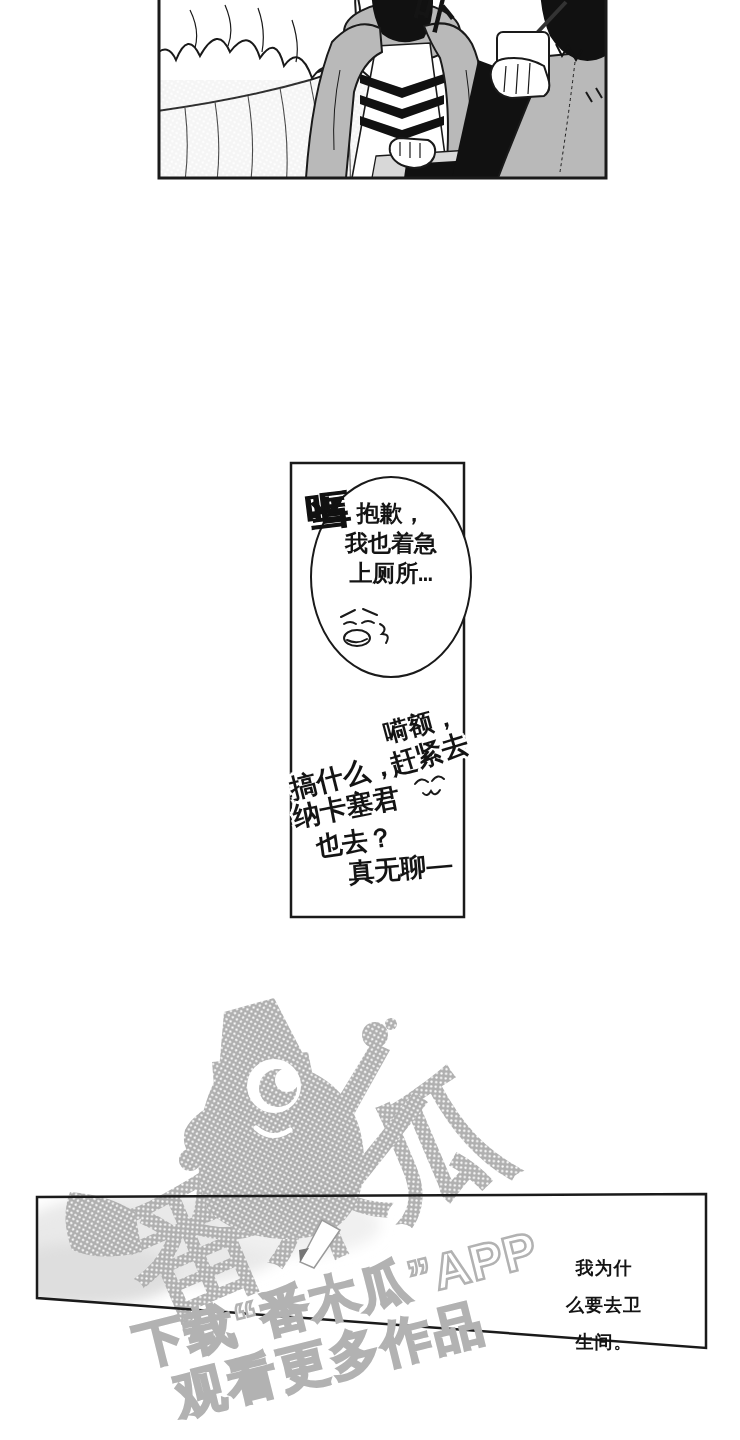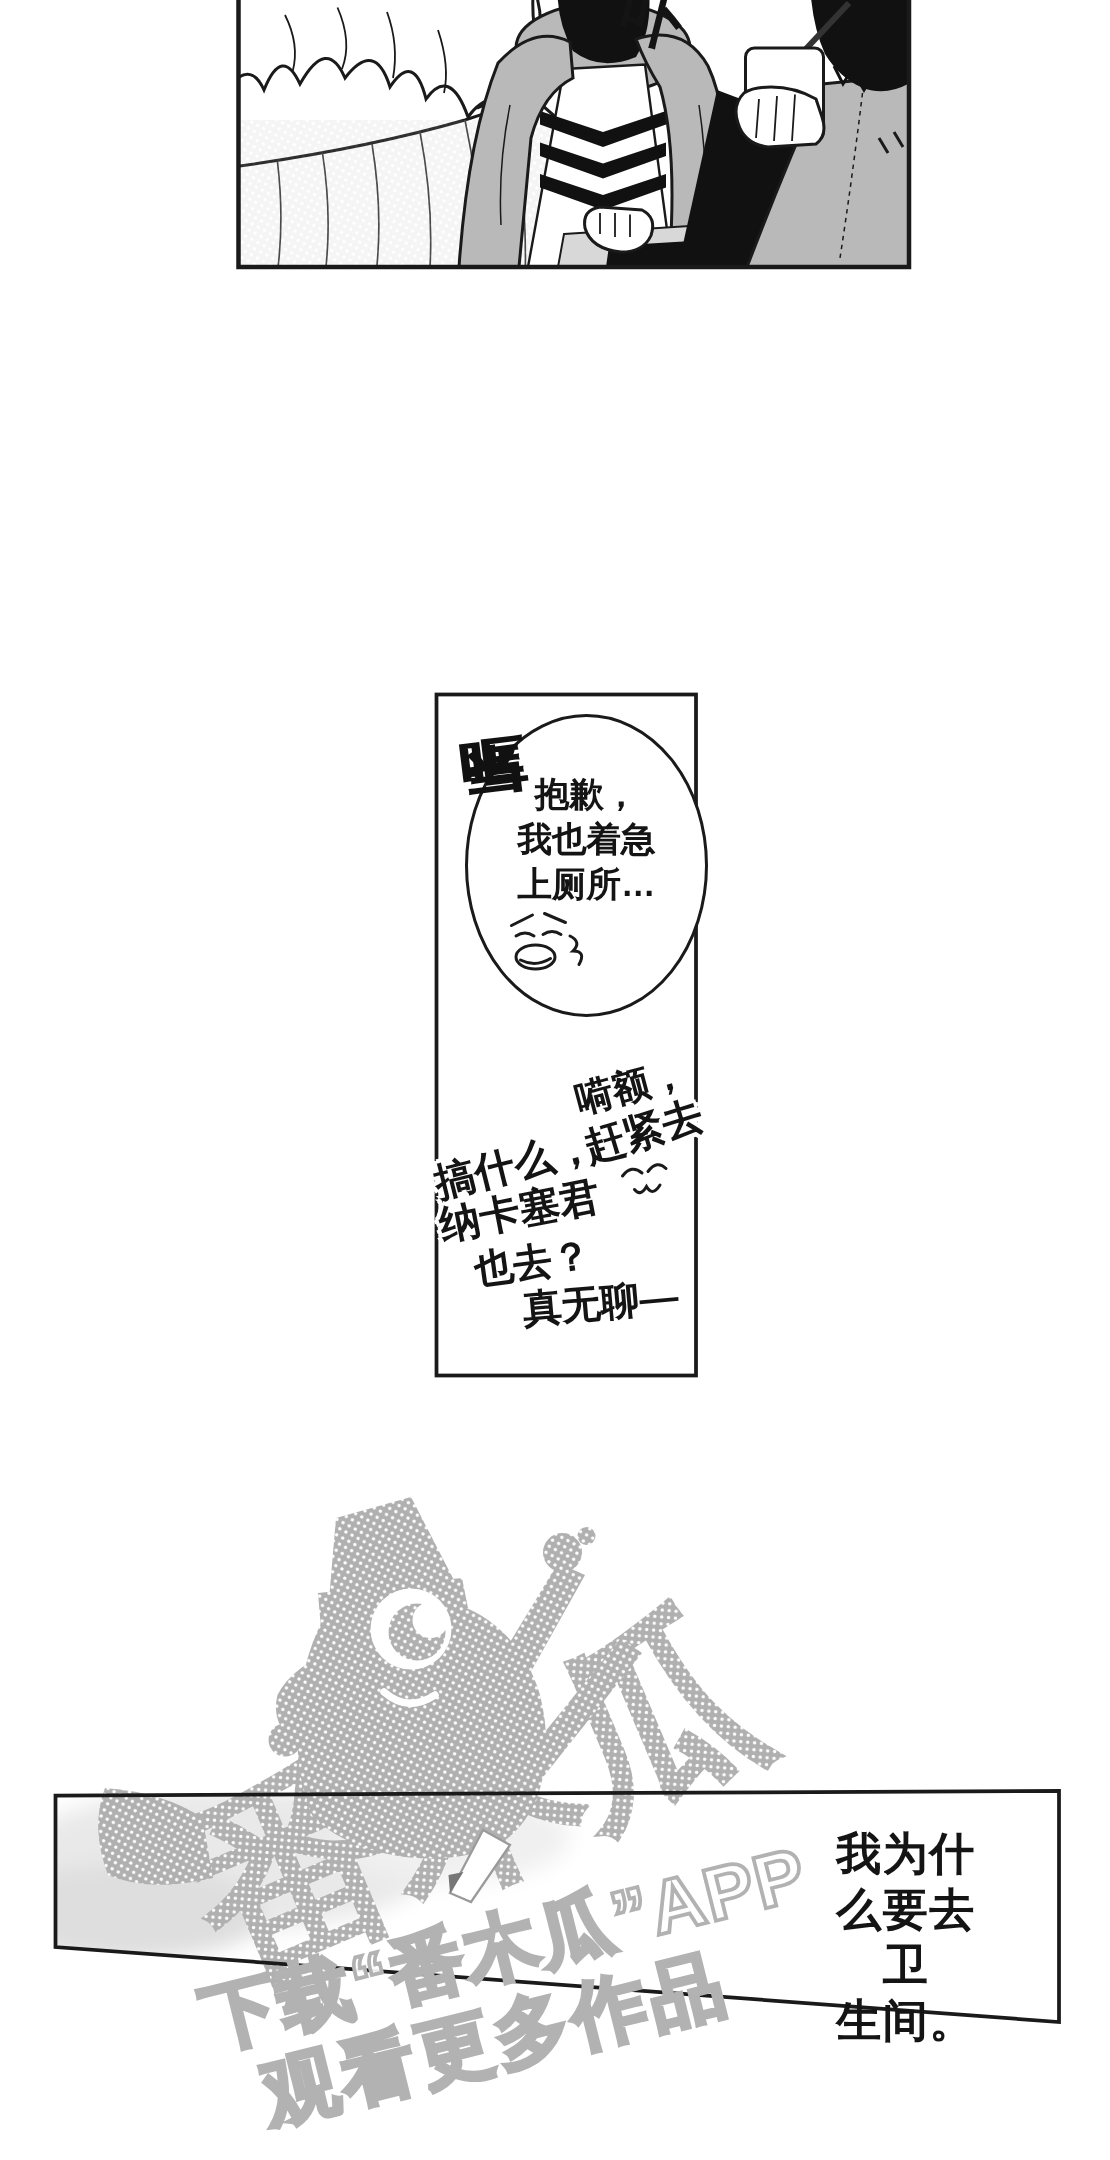--- a/index.html
+++ b/index.html
@@ -5,32 +5,32 @@
   html,body{margin:0;padding:0;background:#fff;}
   #page{position:relative;width:740px;height:1440px;background:#fff;overflow:hidden;
         font-family:"Liberation Sans","DejaVu Sans",sans-serif;}
   #art{position:absolute;left:0;top:0;z-index:1;}
   .txt{position:absolute;z-index:3;color:#141414;}
   .sfx-top{left:413px;top:-16px;font-size:42px;font-weight:900;transform:rotate(14deg);}
   .sfx-mid{left:293px;top:470px;writing-mode:vertical-rl;text-orientation:upright;
            font-size:38px;font-weight:900;letter-spacing:4px;
            transform:rotate(-7deg) scale(1.15,.88);transform-origin:left top;
            -webkit-text-stroke:1.2px #111;}
-  .bubble-text{left:326px;top:514px;width:130px;text-align:center;font-size:23px;
-           line-height:30px;font-weight:700;white-space:pre-line;}
+  .bubble-text{left:326px;top:500px;width:130px;text-align:center;font-size:23px;
+           line-height:30px;font-weight:700;white-space:pre-line;font-family:Liberation Mono, monospace;}
   .hw{font-weight:700;white-space:nowrap;transform-origin:left top;
       text-shadow:-2px -2px 0 #fff,2px -2px 0 #fff,-2px 2px 0 #fff,2px 2px 0 #fff,
                   -3px 0 0 #fff,3px 0 0 #fff,0 3px 0 #fff,0 -3px 0 #fff;}
   .hw1{left:380px;top:718px;font-size:25px;transform:rotate(-15deg);}
   .hw2{left:385px;top:749px;font-size:27px;transform:rotate(-17deg);}
   .hw3{left:286px;top:772px;font-size:27px;transform:rotate(-14deg);}
   .hw4{left:290px;top:800px;font-size:27px;transform:rotate(-11deg);}
   .hw5{left:314px;top:830px;font-size:26px;transform:rotate(-8deg);}
   .hw6{left:347px;top:856px;font-size:26px;transform:rotate(-5deg);}
-  .caption{left:545px;top:1218px;width:118px;text-align:center;font-size:30px;
+  .caption{left:545px;top:1250px;width:118px;text-align:center;font-size:18px;
            line-height:37px;font-weight:700;letter-spacing:1px;white-space:pre-line;}
   .wm{position:absolute;z-index:4;font-weight:700;white-space:nowrap;
       color:rgba(255,255,255,.93);-webkit-text-stroke:2.5px #b2b2b2;
       transform-origin:left top;}
   .wm1{left:128px;top:1316px;font-size:50px;letter-spacing:1px;transform:rotate(-14deg);}
   .wm2{left:168px;top:1366px;font-size:50px;letter-spacing:3px;transform:rotate(-14deg);}
 </style>
 </head>
 <body>
 

